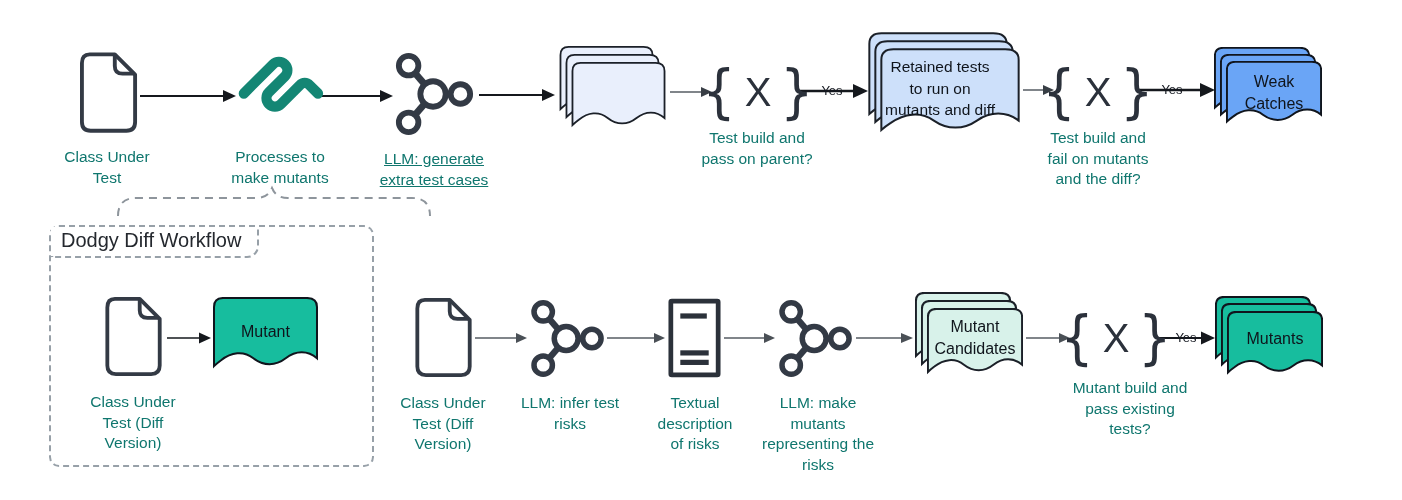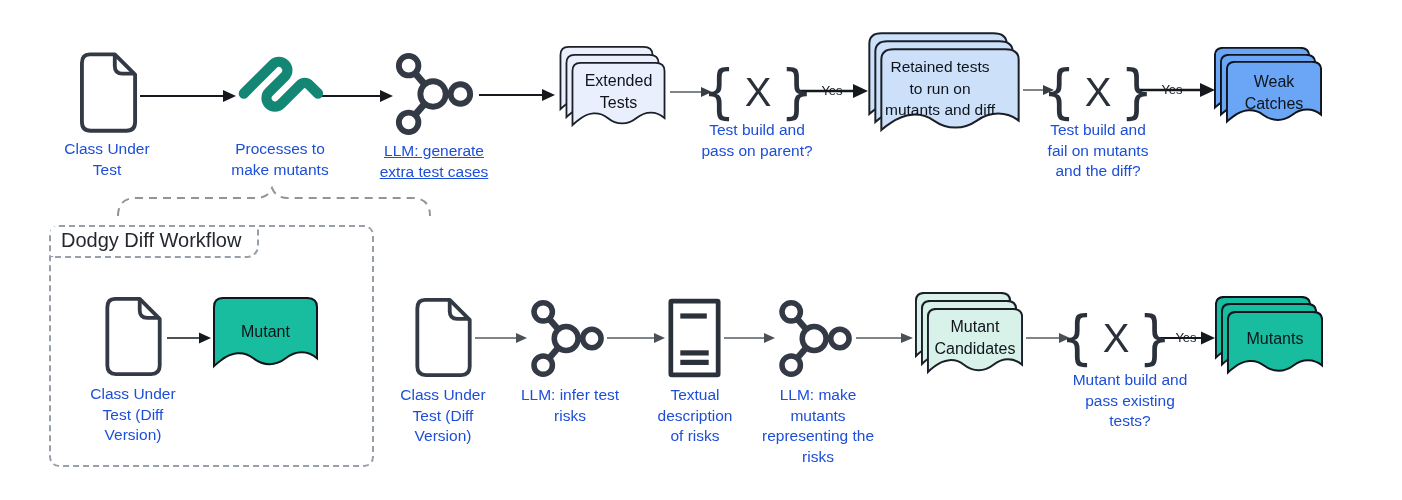--- a/index.html
+++ b/index.html
@@ -4,21 +4,21 @@
 <style>
   html,body{margin:0;padding:0;background:#fff;}
   #canvas{
     position:relative;width:1402px;height:500px;background:#ffffff;overflow:hidden;
     font-family:"Liberation Sans","DejaVu Sans",sans-serif;color:#1a1e25;
   }
   #wires{position:absolute;left:0;top:0;width:1402px;height:500px;}
   .icon{position:absolute;}
   .lbl{
     position:absolute;text-align:center;font-size:15.5px;line-height:1.33;
-    color:#1d4ed8;white-space:pre-line;
+    color:#0f766e;white-space:pre-line;margin-top:8px;
   }
   .lbl b{font-weight:400;}
   .yes-lbl{
     position:absolute;font-size:13px;color:#141820;text-align:center;width:28px;
   }
   .decision{
     position:absolute;display:flex;align-items:center;justify-content:center;
     color:#2b313b;
   }
   .brace{font-size:52px;line-height:1;transform:scaleY(1.12);font-family:"DejaVu Sans",sans-serif;}
@@ -149,22 +149,20 @@
   <div class="stack" style="left:556px;top:46px;width:113px;height:90px;">
     <svg width="101" height="74" viewBox="0 0 104 82" style="left:0;top:0;" xmlns="http://www.w3.org/2000/svg">
         <path d="M10,1 H93 Q103,1 103,10 V62 C94,54 82,54 72,62 C62,70 50,70 40,62 C30,54 18,56 8,64 Q4,67 1,70 V10 Q1,1 10,1 Z" fill="#e9effc" stroke="#1b2028" stroke-width="2"></path>
       </svg>
     <svg width="101" height="74" viewBox="0 0 104 82" style="left:6px;top:8px;" xmlns="http://www.w3.org/2000/svg">
         <path d="M10,1 H93 Q103,1 103,10 V62 C94,54 82,54 72,62 C62,70 50,70 40,62 C30,54 18,56 8,64 Q4,67 1,70 V10 Q1,1 10,1 Z" fill="#e9effc" stroke="#1b2028" stroke-width="2"></path>
       </svg>
     <svg width="101" height="74" viewBox="0 0 104 82" style="left:12px;top:16px;" xmlns="http://www.w3.org/2000/svg">
         <path d="M10,1 H93 Q103,1 103,10 V62 C94,54 82,54 72,62 C62,70 50,70 40,62 C30,54 18,56 8,64 Q4,67 1,70 V10 Q1,1 10,1 Z" fill="#e9effc" stroke="#1b2028" stroke-width="2"></path>
       </svg>
-    <div class="shape-text" style="left:12px;top:24px;width:101px;">Extended
-Tests</div>
   </div>
 
   <div class="decision" style="left:712px;top:60px;width:92px;height:64px;">
     <span class="brace">{</span>
     <span class="dx">X</span>
     <span class="brace">}</span>
   </div>
   <div class="lbl" style="left:682px;top:120px;width:150px;"><span>Test build and
 </span><b>pass</b><span> on </span><b>parent</b><span>?</span></div>
   <span class="yes-lbl" style="left:818px;top:83px;">Yes</span>

